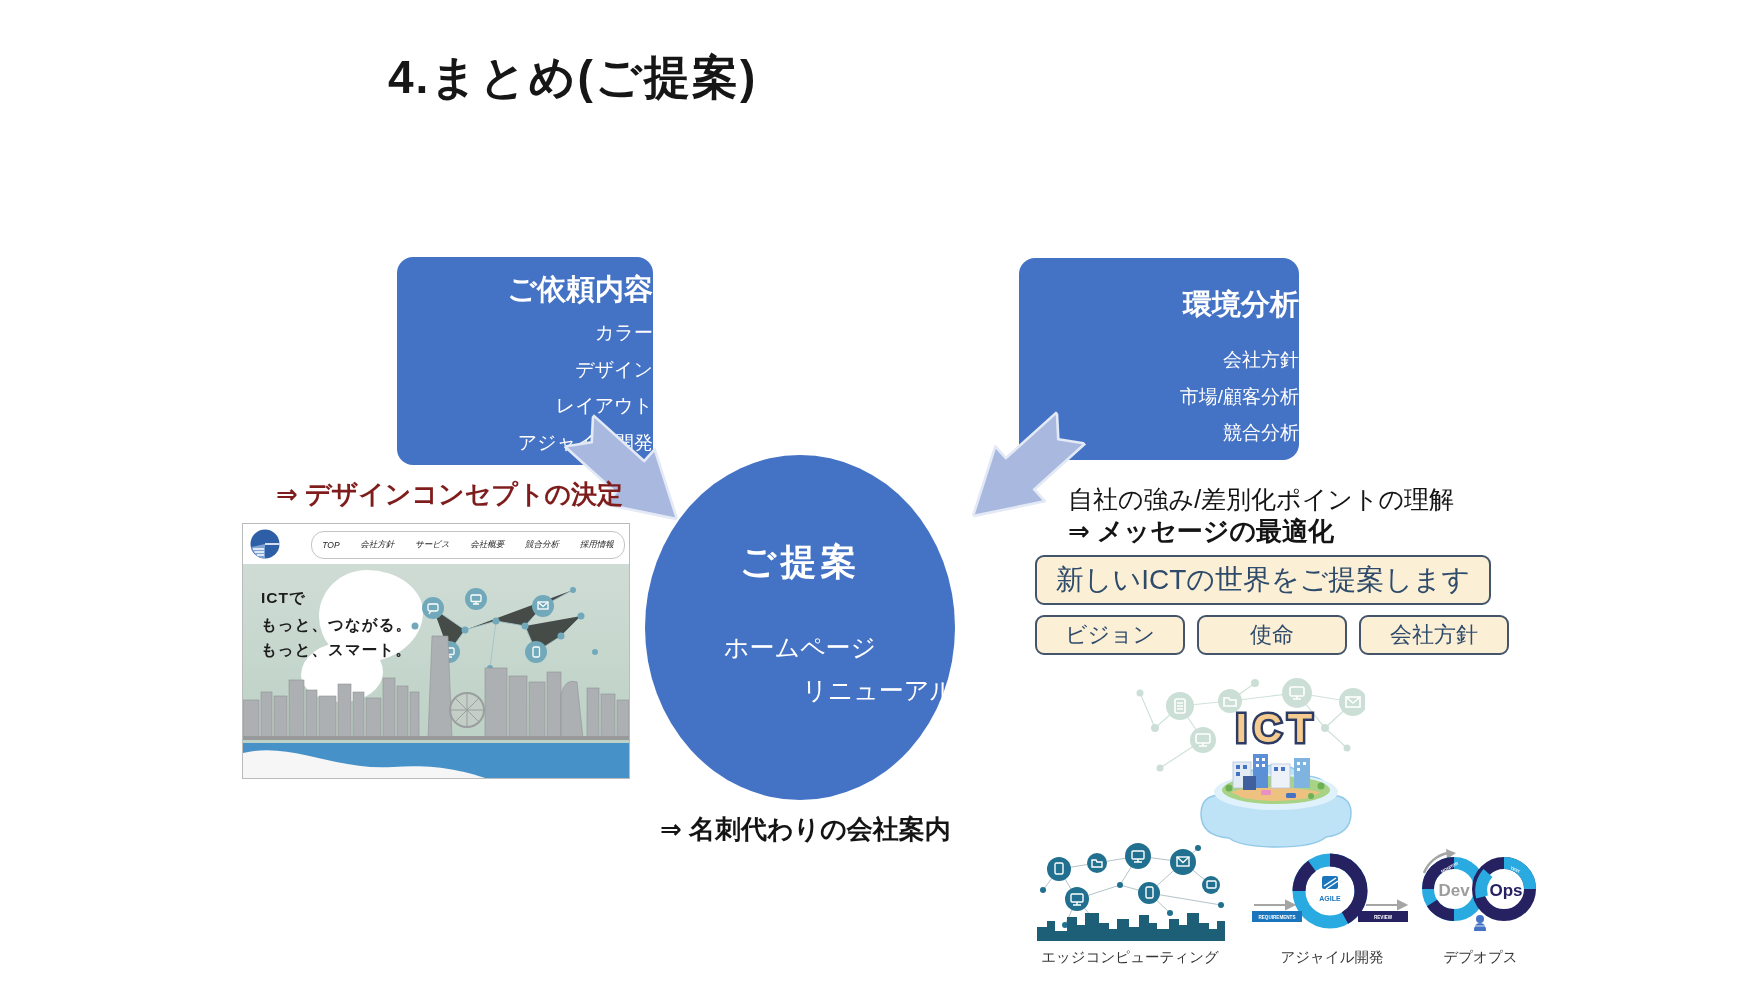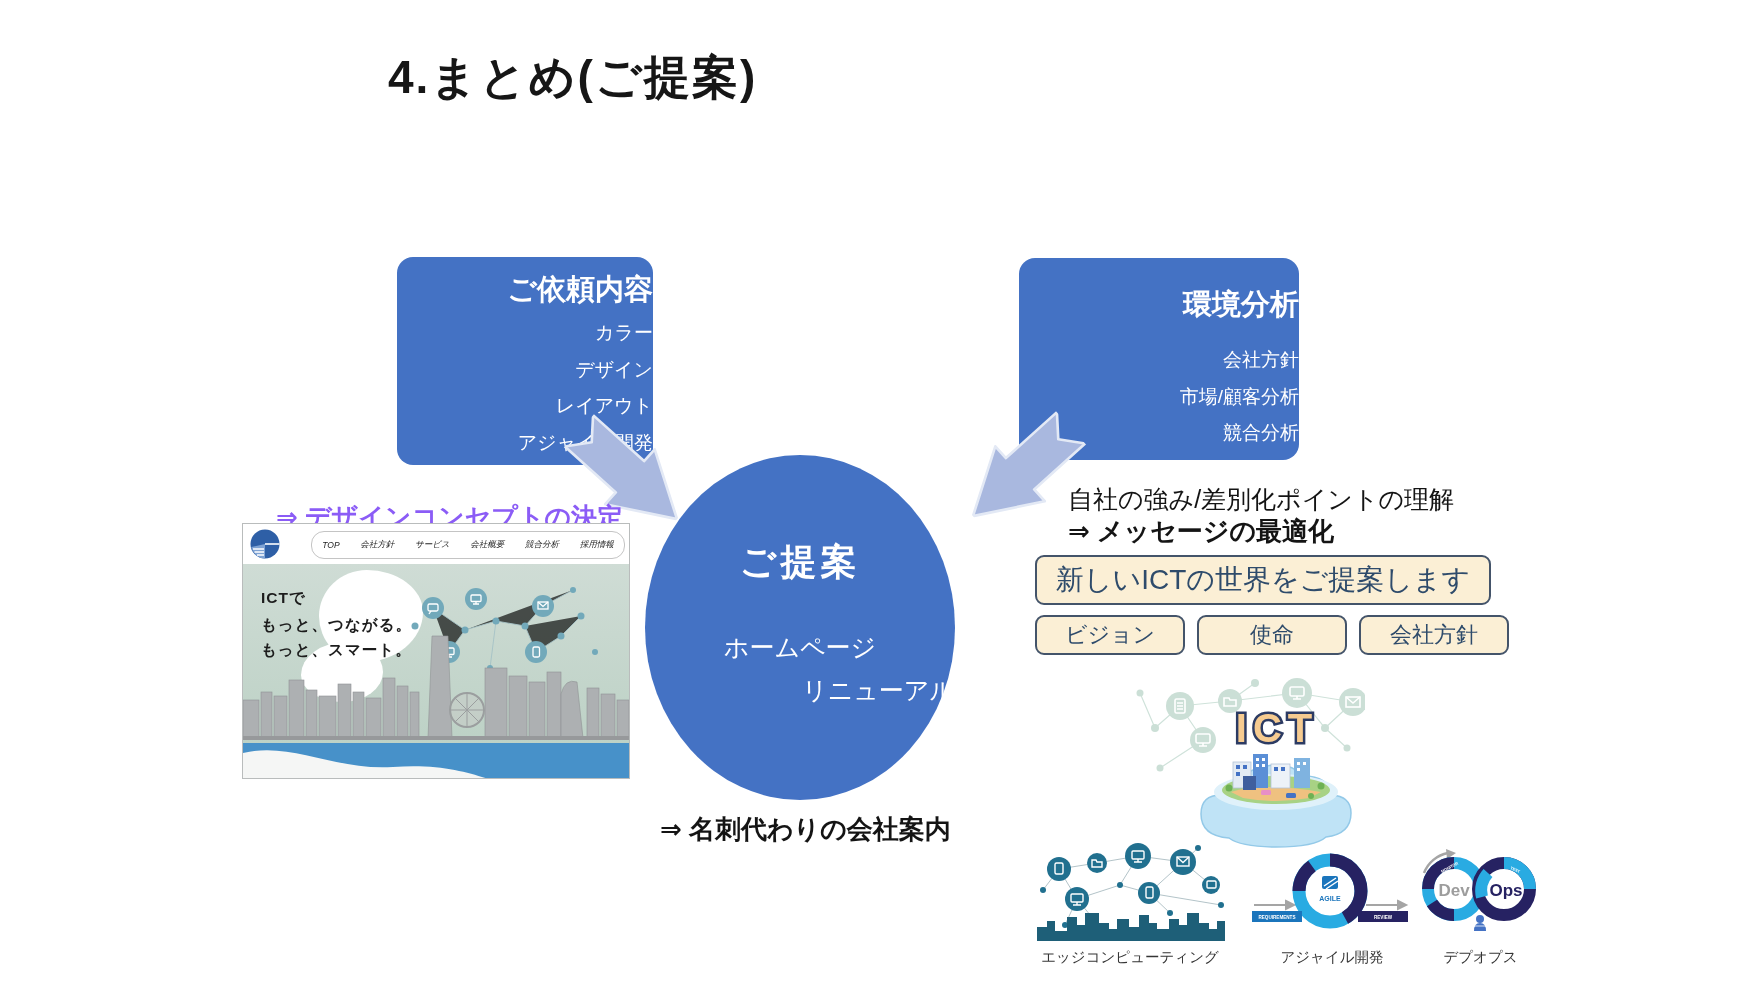--- a/index.html
+++ b/index.html
@@ -24,21 +24,21 @@
   .flow-arrow svg{width:100%;height:100%;display:block;}
   .arrow-left{left:562px;top:432px;transform:rotate(42deg);}
   .arrow-right{left:956px;top:429px;transform:rotate(138deg);}
 
   
   .proposal-circle{position:absolute;left:645px;top:455px;width:310px;height:345px;border-radius:50%;background:#4472C4;color:#fff;}
   .proposal-title{position:absolute;top:83px;width:100%;text-align:center;font-size:36px;font-weight:700;letter-spacing:4px;}
   .proposal-line1{position:absolute;top:176px;width:100%;text-align:center;font-size:25px;}
   .proposal-line2{position:absolute;top:219px;width:100%;text-align:right;font-size:25px;}
 
-  .request-outcome{position:absolute;left:276px;top:477px;font-size:26px;font-weight:700;color:#8b5cf6;white-space:nowrap;margin-top:23px;}
+  .request-outcome{position:absolute;left:276px;top:477px;font-size:26px;font-weight:700;color:#7f1d1d;white-space:nowrap;}
   .analysis-outcome{position:absolute;left:1068px;top:484px;color:#141414;white-space:nowrap;}
   .analysis-outcome .line1{font-size:25px;line-height:31px;}
   .analysis-outcome .line2{font-size:26px;line-height:33px;font-weight:700;}
   .proposal-note{position:absolute;left:660px;top:812px;font-size:26px;font-weight:700;color:#141414;white-space:nowrap;}
 
   
   .website{position:absolute;left:242px;top:523px;width:386px;height:254px;background:#fff;border:1px solid #b9bcbc;box-sizing:content-box;}
   .site-topbar{position:absolute;left:0;top:0;width:100%;height:40px;background:#fff;font-style:italic;}
   .site-logo{position:absolute;left:6px;top:4px;width:32px;height:32px;}
   .site-nav{position:absolute;left:68px;top:7px;width:312px;height:26px;border:1px solid #c4c4c4;border-radius:13px;background:#fff;display:flex;align-items:center;justify-content:space-around;font-size:8.5px;color:#222;}

